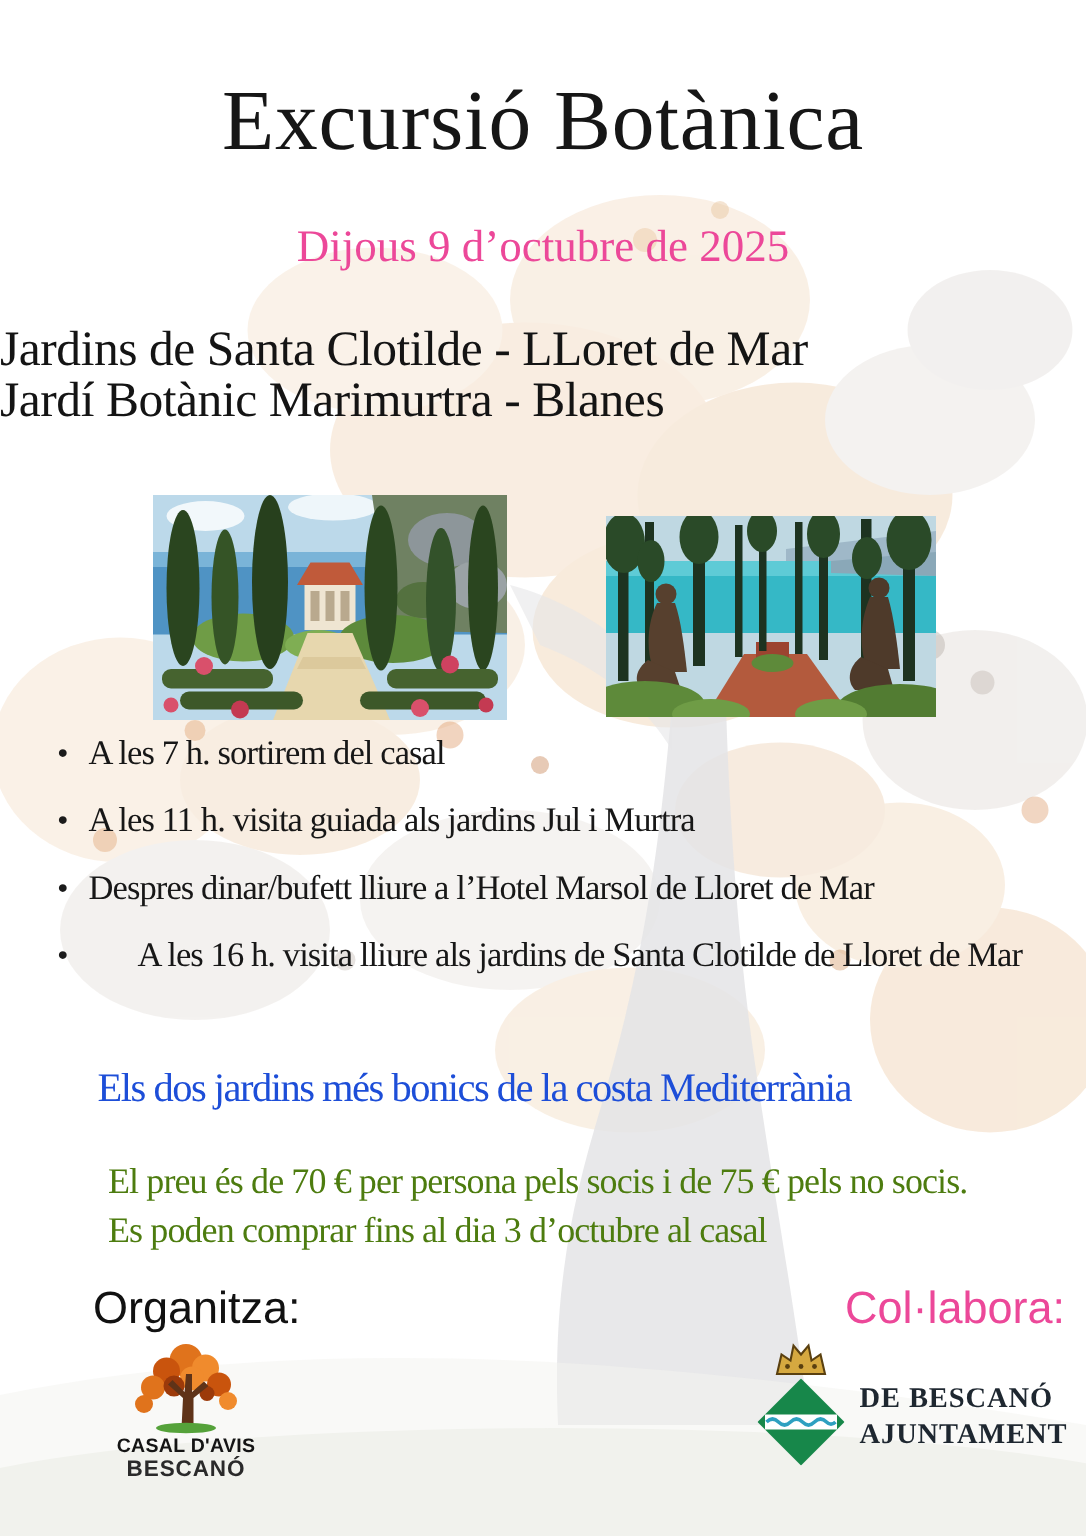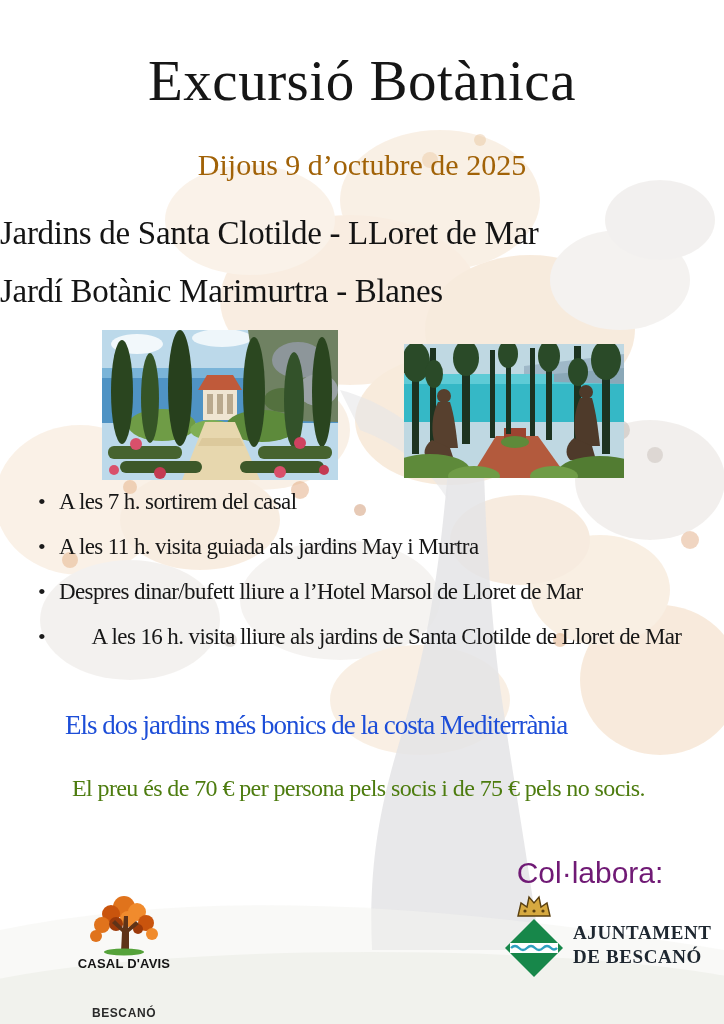--- a/index.html
+++ b/index.html
@@ -16,24 +16,24 @@
   .content{position:absolute;inset:0;z-index:1;}
 
   .title{
     position:absolute;top:48px;left:0;width:100%;
     text-align:center;
     font-size:57px;letter-spacing:0.5px;
     color:#161616;
   }
   .date-line{
     position:absolute;top:148px;left:0;width:100%;
-    text-align:center;font-size:30px;color:#a16207;
+    text-align:center;font-size:30px;color:#ec4899;
   }
   .dest1{position:absolute;top:215px;}
-  .dest2{position:absolute;top:273px;}
+  .dest2{position:absolute;top:249px;}
   .dest{left:0;width:100%;text-align:left;font-size:33px;letter-spacing:-0.3px;color:#141414;}
 
   .photo{position:absolute;display:block;}
   .photo-left{left:102px;top:330px;width:236px;height:150px;}
   .photo-right{left:404px;top:344px;width:220px;height:134px;}
 
   .schedule{
     position:absolute;left:36px;top:488px;width:678px;
     list-style:none;margin:0;padding:0;
   }
@@ -73,28 +73,28 @@
     position:absolute;left:72px;top:894px;width:104px;
     text-align:center;
   }
   .casal-logo .tree{display:block;margin:0 auto;}
   .casal-name1{
     font-family:"Liberation Sans", sans-serif;
     font-weight:bold;font-size:13px;letter-spacing:0.2px;color:#141414;
   }
   .casal-name2{
     font-family:"Liberation Sans", sans-serif;
-    font-weight:bold;font-size:12px;letter-spacing:0.6px;color:#2a2a2a;margin-top:35px;
+    font-weight:bold;font-size:15px;letter-spacing:0.6px;color:#2a2a2a;
   }
 
   .collab-label{
     position:absolute;left:470px;top:856px;width:240px;
-    text-align:center;
+    text-align:right;
     font-family:"Liberation Sans", sans-serif;
-    font-size:30px;color:#701a75;
+    font-size:30px;color:#ec4899;
   }
   .aj-logo{
     position:absolute;left:503px;top:893px;width:210px;height:90px;
   }
   .aj-shield{
     position:absolute;left:0;top:0;width:62px;height:88px;
     display:flex;flex-direction:column;align-items:center;
   }
   .aj-text{
     position:absolute;left:70px;top:28px;
@@ -252,33 +252,35 @@
       </g>
 
       <ellipse cx="26" cy="126" rx="40" ry="16" fill="#5e8a3a"></ellipse>
       <ellipse cx="196" cy="128" rx="42" ry="16" fill="#527c32"></ellipse>
       <ellipse cx="70" cy="132" rx="26" ry="10" fill="#6f9c46"></ellipse>
       <ellipse cx="150" cy="132" rx="24" ry="10" fill="#6f9c46"></ellipse>
     </svg>
 
     <ul class="schedule">
       <li>A les 7 h. sortirem del casal</li>
-      <li>A les 11 h. visita guiada als jardins May i Murtra</li>
+      <li>A les 11 h. visita guiada als jardins Jul i Murtra</li>
       <li>Despres dinar/bufett lliure a l’Hotel Marsol de Lloret de Mar</li>
       <li>A les 16 h. visita lliure als jardins de Santa Clotilde de Lloret de Mar</li>
     </ul>
 
     <div class="description">
       <div class="line1">Els dos jardins més bonics  de la costa Mediterrània</div>
     </div>
 
     <div class="price">
       <div>El preu és de 70 € per persona pels socis i de 75 € pels no socis.</div>
+      <div>Es poden comprar fins al dia 3 d’octubre al casal</div>
     </div>
 
+    <div class="org-label">Organitza:</div>
 
     <div class="casal-logo">
       <svg class="tree" width="84" height="62" viewBox="0 0 84 62" xmlns="http://www.w3.org/2000/svg">
 
         <circle cx="42" cy="13" r="11" fill="#e0731c"></circle>
         <circle cx="29" cy="20" r="9" fill="#c9540d"></circle>
         <circle cx="55" cy="18" r="9" fill="#f08b2d"></circle>
         <circle cx="20" cy="31" r="8" fill="#e0731c"></circle>
         <circle cx="64" cy="29" r="8" fill="#c9540d"></circle>
         <circle cx="46" cy="25" r="8" fill="#f08b2d"></circle>
@@ -305,19 +307,19 @@
           <circle cx="21" cy="18" r="1.6" fill="#5a4010"></circle>
           <circle cx="30" cy="18" r="1.6" fill="#5a4010"></circle>
         </svg>
         <svg width="58" height="58" viewBox="0 0 58 58" xmlns="http://www.w3.org/2000/svg" style="margin-top:2px;">
           <polygon points="29,0 58,29 29,58 0,29" fill="#17874a"></polygon>
           <path d="M5,24 L53,24 L53,34 L5,34 Z" fill="#ffffff" transform="rotate(0)"></path>
           <path d="M6,29 q4,-4 8,0 q4,4 8,0 q4,-4 8,0 q4,4 8,0 q4,-4 8,0 q3,3 6,0" fill="none" stroke="#2ea0c0" stroke-width="2.4"></path>
         </svg>
       </div>
       <div class="aj-text">
+        <div>DE BESCANÓ</div>
         <div>AJUNTAMENT</div>
-        <div>DE BESCANÓ</div>
       </div>
     </div>
 
   </div>
 </div>
 
 </body></html>

